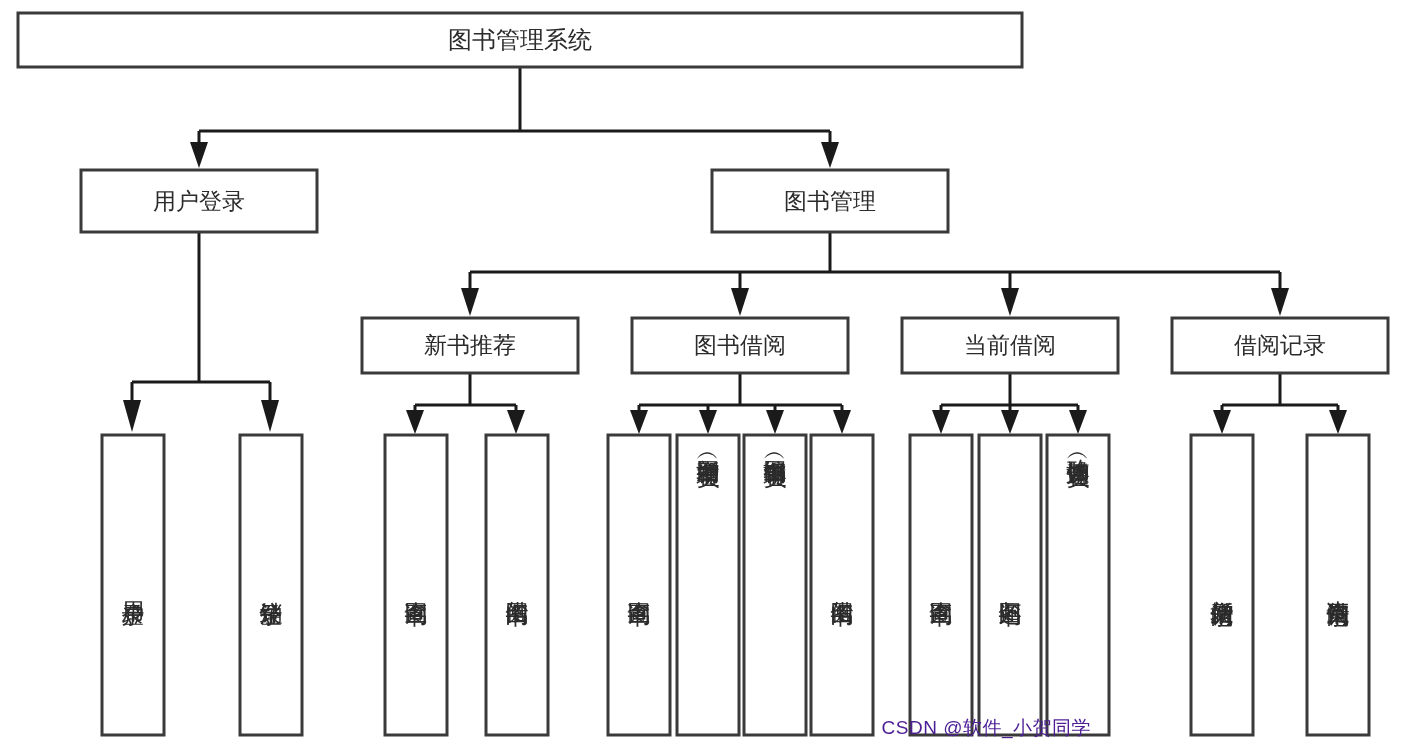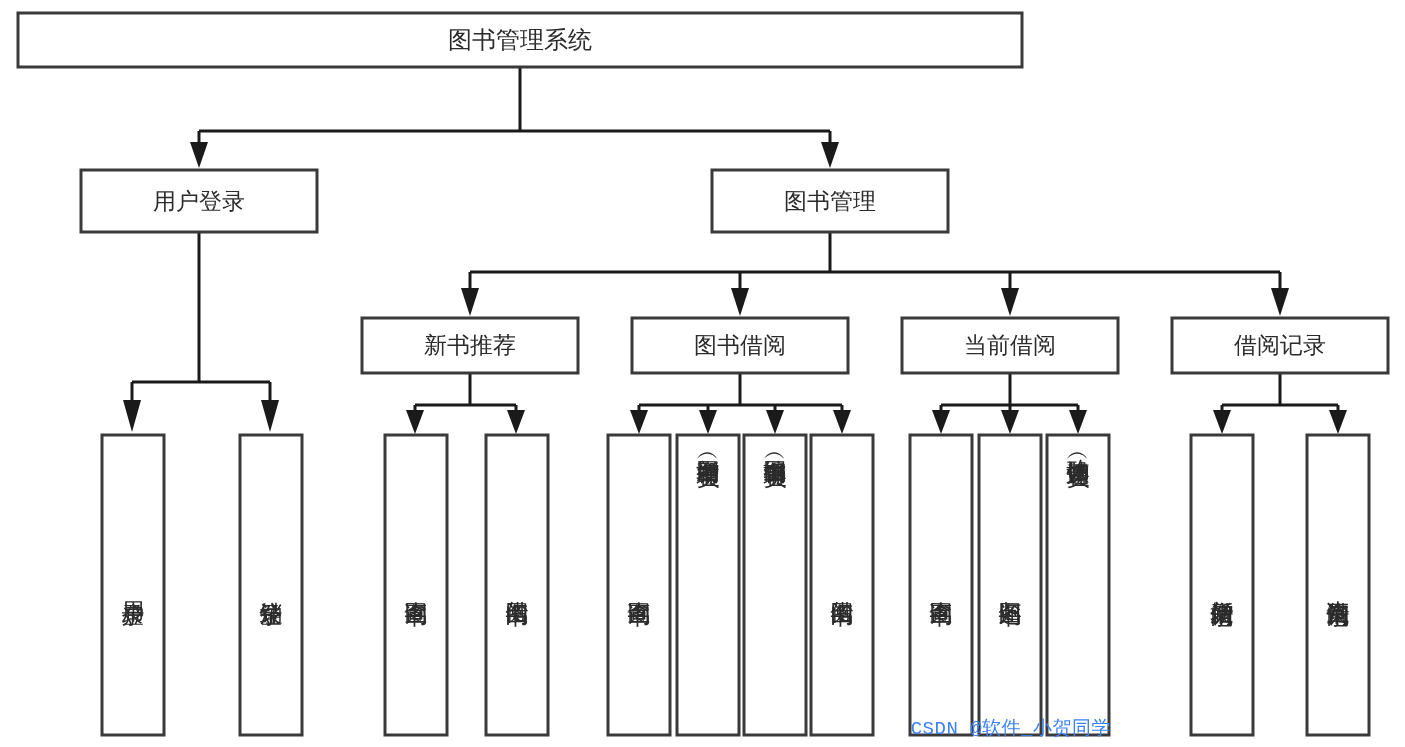--- a/index.html
+++ b/index.html
@@ -70,25 +70,25 @@
     font-family: "DejaVu Sans", "Liberation Sans", sans-serif;
     font-size: 23px;
     line-height: 1.18;
     color: #2b2b2b;
     letter-spacing: 1px;
     white-space: nowrap;
     text-align: center;
   }
   .watermark {
     position: absolute;
-    right: 4px;
+    right: 24px;
     bottom: 6px;
-    font-family: Liberation Mono, monospace;
+    font-family: Liberation Sans, sans-serif;
     font-size: 19px;
-    color: #3b82f6;
+    color: #4c1d95;
     letter-spacing: 0.5px;
     user-select: none;
     white-space: nowrap;
   }
 </style>
 </head>
 <body>
 
 <div id="diagram-root">
 

